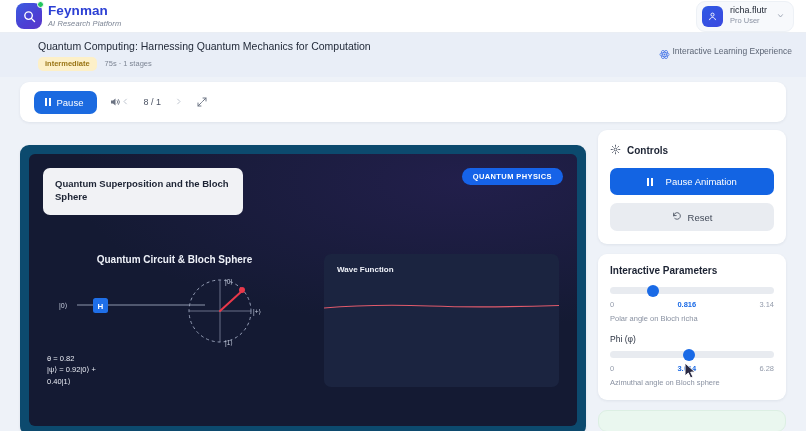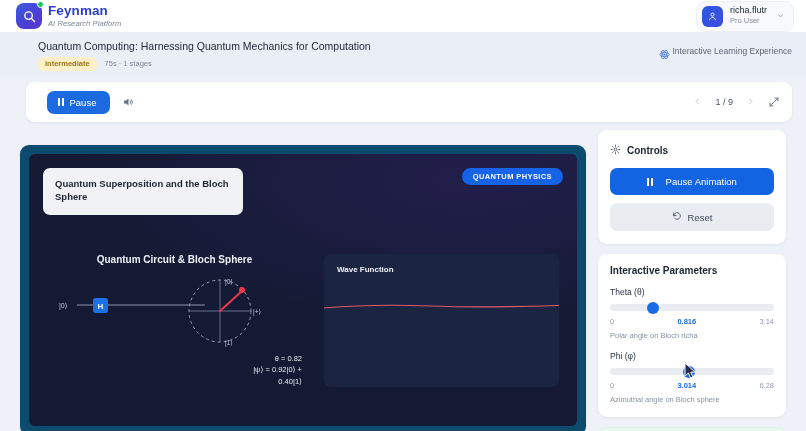--- a/index.html
+++ b/index.html
@@ -68,23 +68,22 @@
   .title-sub { font-size: 7.5px; color: #7d8594; }
   .ile { display: flex; align-items: flex-start; gap: 2px; }
   .ile-label { font-size: 8.5px; color: #5c6575; }
 
   
   .toolbar {
     position: absolute; left: 20px; top: 82px;
     width: 766px; height: 40px;
     background: #ffffff; border-radius: 9px;
     box-shadow: 0 1px 3px rgba(20,30,60,.07);
-    display: flex; align-items: center; justify-content: space-between;
-    padding: 0 12px 0 21px;
-    margin-left: 6px;
+    display: flex; align-items: center; 
+    padding: 0 12px 0 14px;
   }
   .tb-left { display: flex; align-items: center; gap: 12px; }
   .btn-pause {
     display: flex; align-items: center; gap: 6px;
     background: #1b6ae0; color: #fff;
     font-size: 9.5px; font-weight: 500;
     border: none; border-radius: 7px;
     padding: 6px 14px 6px 11px; cursor: pointer;
   }
   .ic-pausebars { display:inline-flex; gap:1.5px; }
@@ -130,21 +129,21 @@
     position: absolute; left: 0; right: 0; top: 100px; z-index: 2;
     display: flex; gap: 22px; padding: 0 18px;
   }
   .viz-circuit { width: 255px; }
   .viz-heading {
     font-size: 10px; font-weight: bold; color: #eef1f8;
     text-align: center; margin-bottom: 10px;
   }
   .circuit-svg { display:block; margin: 0 auto; }
   .formula {
-    margin-top: 6px; text-align: right;
+    margin-top: 6px; text-align: left;
     font-size: 7.5px; color: #e8ebf3; line-height: 1.5;
   }
   .formula span { display:block; }
   .wave-panel {
     flex: 1; background: #1b2440; border-radius: 7px;
     padding: 11px 13px; min-height: 88px; position: relative;
   }
   .wave-title { font-size: 8px; font-weight: bold; color: #eef1f8; }
   .wave-svg { position:absolute; left:0; right:0; top: 38px; width: 100%; }
 
@@ -265,21 +264,21 @@
             <path d="M19 7a7.5 7.5 0 0 1 0 10"></path>
         </svg>
       </span>
     </div>
     <div class="tb-right">
       <span class="navarrow">
         <svg width="9" height="11" viewBox="0 0 24 24" fill="none" stroke="#b3bac6" stroke-width="2.2">
             <polyline points="15,5 8,12 15,19"></polyline>
           </svg>
       </span>
-      <span class="pagecount">1 / 9</span>
+      <span class="pagecount">8 / 1</span>
       <span class="navarrow">
         <svg width="9" height="11" viewBox="0 0 24 24" fill="none" stroke="#b3bac6" stroke-width="2.2">
             <polyline points="9,5 16,12 9,19"></polyline>
           </svg>
       </span>
       <span class="expand">
         <svg width="12" height="12" viewBox="0 0 24 24" fill="none" stroke="#6f7786" stroke-width="2" stroke-linecap="round">
           <polyline points="14,4 20,4 20,10"></polyline>
             <line x1="20" y1="4" x2="13" y2="11"></line>
           <polyline points="10,20 4,20 4,14"></polyline>
@@ -362,21 +361,20 @@
           </svg>
         </span>
         <span>Reset</span>
       </button>
     </div>
 
     <div class="card">
       <div class="param-title">Interactive Parameters</div>
 
       <div class="param-block">
-        <div class="param-label">Theta (θ)</div>
         <div class="slider">
           <div class="track"></div>
           <div class="knob" style="left:26%"></div>
         </div>
         <div class="scale">
           <span>0</span>
           <span class="val">0.816</span>
           <span>3.14</span>
         </div>
         <div class="hint">Polar angle on Bloch richa</div>

